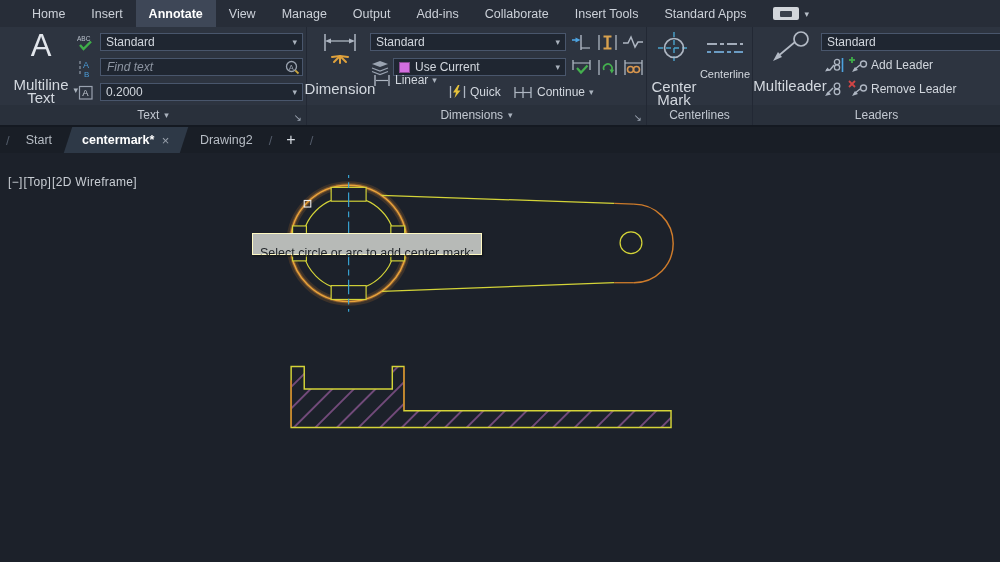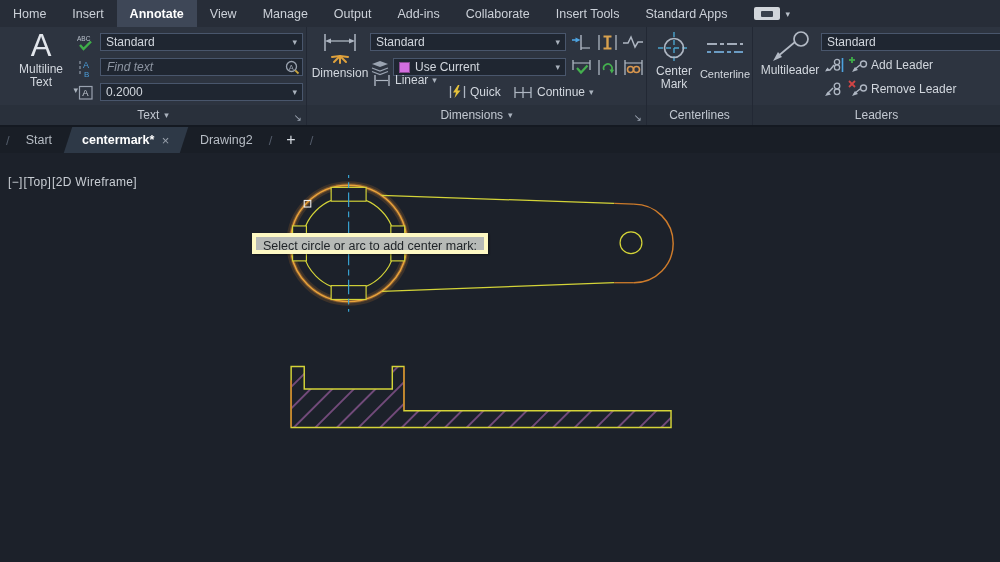--- a/index.html
+++ b/index.html
@@ -2,40 +2,40 @@
 <html><head>
 <meta charset="utf-8">
 <style>
   * { box-sizing: border-box; margin: 0; padding: 0; }
   html,body { width:1000px; height:562px; overflow:hidden; background:#1c212a;
     font-family:"Liberation Sans", sans-serif; }
   .app { position:relative; width:1000px; height:562px; }
 
   
   .menubar { position:absolute; left:0; top:0; width:1000px; height:27px;
-    background:#272d38; display:flex; align-items:stretch; font-size:12.5px; color:#ccd1d9; }
+    background:#272d38; display:flex; align-items:stretch; font-size:12.5px; color:#ccd1d9;padding-left:19px; }
   .menu-tab { padding:0 13px; display:flex; align-items:center; cursor:default; }
   .menu-tab.active { background:#3e4757; color:#ffffff; font-weight:bold; }
   .ribbon-toggle { margin-left:14px; align-self:center; width:26px; height:13px;
     background:#d2d6db; border-radius:2px; display:flex; align-items:center; justify-content:center; }
   .ribbon-toggle .bar { width:12px; height:6px; background:#3a414c; border-radius:1px; }
   .toggle-caret { align-self:center; margin-left:5px; font-size:9px; color:#b8bfc8; }
 
   
   .ribbon { position:absolute; left:0; top:27px; width:1000px; height:98px; background:#2d3440; }
   .panel { position:absolute; top:0; height:98px; }
   .panel + .panel { border-left:1px solid #222834; }
   .panel-footer { position:absolute; left:0; right:0; bottom:0; height:20px;
     background:#29303b; display:flex; align-items:center; justify-content:center;
     gap:5px; font-size:12px; color:#c2c8d1; }
   .panel-footer .caret { font-size:9px; color:#aab2bd; }
   .launcher { position:absolute; right:4px; bottom:2px; font-size:10px; color:#9aa3b0; line-height:1; }
 
   .bigbtn { position:absolute; display:flex; flex-direction:column; align-items:center; }
-  .bigbtn .blabel { margin-top:0; font-size:12px; line-height:13px; color:#d3d8df; text-align:center; white-space:pre-line; }
+  .bigbtn .blabel { margin-top:15px; font-size:15px; line-height:13px; color:#d3d8df; text-align:center; white-space:pre-line; }
   .bigbtn .bcaret { font-size:9px; color:#aab2bd; }
 
   .combo { position:absolute; height:18px; background:#1f2631; border:1px solid #49566c;
     display:flex; align-items:center; padding:0 5px; font-size:12px; color:#d2d7de; }
   .combo .val { flex:1; white-space:nowrap; overflow:hidden; }
   .combo .caret { font-size:9px; color:#aab2bd; margin-left:4px; }
   .find-input { position:absolute; height:18px; background:#1f2631; border:1px solid #49566c;
     color:#d2d7de; font-size:12px; font-family:"Liberation Sans",sans-serif; padding:0 20px 0 6px; outline:none; }
   .find-input::placeholder { font-style:italic; color:#8d95a2; }
   .swatch { width:11px; height:11px; background:#d36ee0; border:1px solid #8a4a93; margin-right:5px; flex:none; }
@@ -55,22 +55,22 @@
   .ft-active > * { transform:skewX(18deg); }
   .ft-active .ft-label { color:#ffffff; font-weight:bold; }
   .ft-close { color:#9aa2ad; font-size:13px; }
   .ft-new { display:flex; align-items:center; padding:0 8px; color:#d6dbe1; font-size:16px; }
 
   
   .canvas { position:absolute; left:0; top:167px; width:1000px; height:409px; background:#1c212a; }
   .vp-controls { position:absolute; left:8px; top:8px; font-size:12px; color:#c9ced4; letter-spacing:0.3px; }
   .vp-controls span { margin-right:1px; }
   .tooltip { position:absolute; left:252px; top:66px; height:21px; line-height:19px;
-    background:#b7bab7; border:4px solid #fef9c3; color:#1f2327; font-size:12.5px;
-    padding:0 7px; white-space:nowrap; box-shadow:1px 1px 2px rgba(0,0,0,0.45); }
+    background:#b7bab7; border:1px solid #fef9c3; color:#1f2327; font-size:12.5px;
+    padding:10px 7px; white-space:nowrap; box-shadow:1px 1px 2px rgba(0,0,0,0.45); }
   svg text { font-family:"Liberation Sans",sans-serif; }
 </style>
 </head>
 <body>
 
 <div class="app">
 
   <div class="menubar">
     <span class="menu-tab">Home</span>
     <span class="menu-tab">Insert</span>

